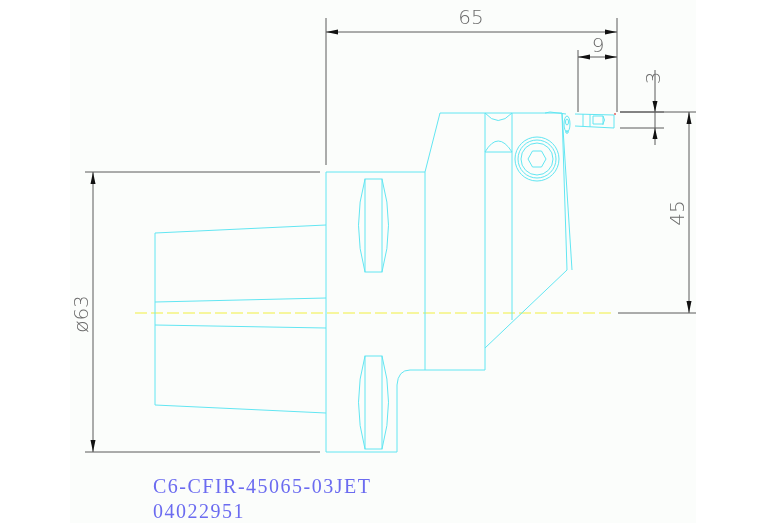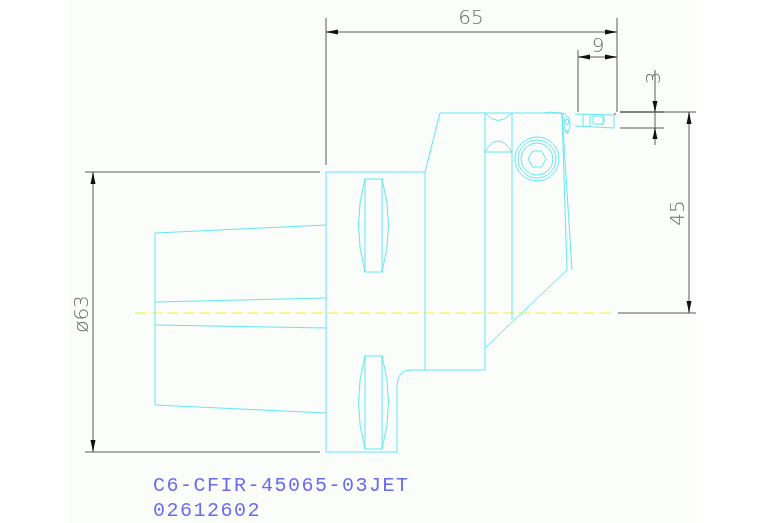--- a/index.html
+++ b/index.html
@@ -1,20 +1,20 @@
 <!DOCTYPE html>
 <html><head>
 <meta charset="utf-8">
 <style>
   html, body { margin:0; padding:0; background:#ffffff; }
   body { width:767px; height:523px; position:relative; overflow:hidden; font-family:"Liberation Sans", sans-serif; }
   #sheet { position:absolute; left:70px; top:0; width:626px; height:523px; background:#fbfdfb; }
   svg { position:absolute; left:0; top:0; }
   .dimtext { font-family:"DejaVu Sans", sans-serif; font-weight:200; fill:#6a6a6a; }
-  .title { position:absolute; color:#6b6bf0; font-family:Liberation Mono, monospace; font-size:20px; letter-spacing:1.5px; font-weight:normal; line-height:24px; }
+  .title { position:absolute; color:#6b6bf0; font-family:Liberation Serif, serif; font-size:20px; letter-spacing:1.5px; font-weight:normal; line-height:24px; }
 </style>
 </head>
 <body>
 
 <div id="sheet"></div>
 
 <svg width="767" height="523" viewBox="0 0 767 523">
 
   <line x1="135" y1="313" x2="612" y2="313" stroke="#f2f040" stroke-width="1.2" stroke-dasharray="12,4"></line>
 
@@ -110,13 +110,13 @@
     <line x1="85" y1="172" x2="320" y2="172"></line>
     <line x1="85" y1="452" x2="320" y2="452"></line>
     <line x1="93" y1="172" x2="93" y2="452"></line>
     <polygon points="93,172 90.5,184 95.5,184" stroke="none"></polygon>
     <polygon points="93,452 90.5,440 95.5,440" stroke="none"></polygon>
   </g>
   <text class="dimtext" x="0" y="0" font-size="20" text-anchor="middle" transform="translate(88,314) rotate(-90)">ø63</text>
 </svg>
 
 <div class="title" style="left:153px; top:474px;">C6-CFIR-45065-03JET</div>
-<div class="title" style="left:153px; top:499px;">02612602</div>
+<div class="title" style="left:153px; top:499px;">04022951</div>
 
 </body></html>

